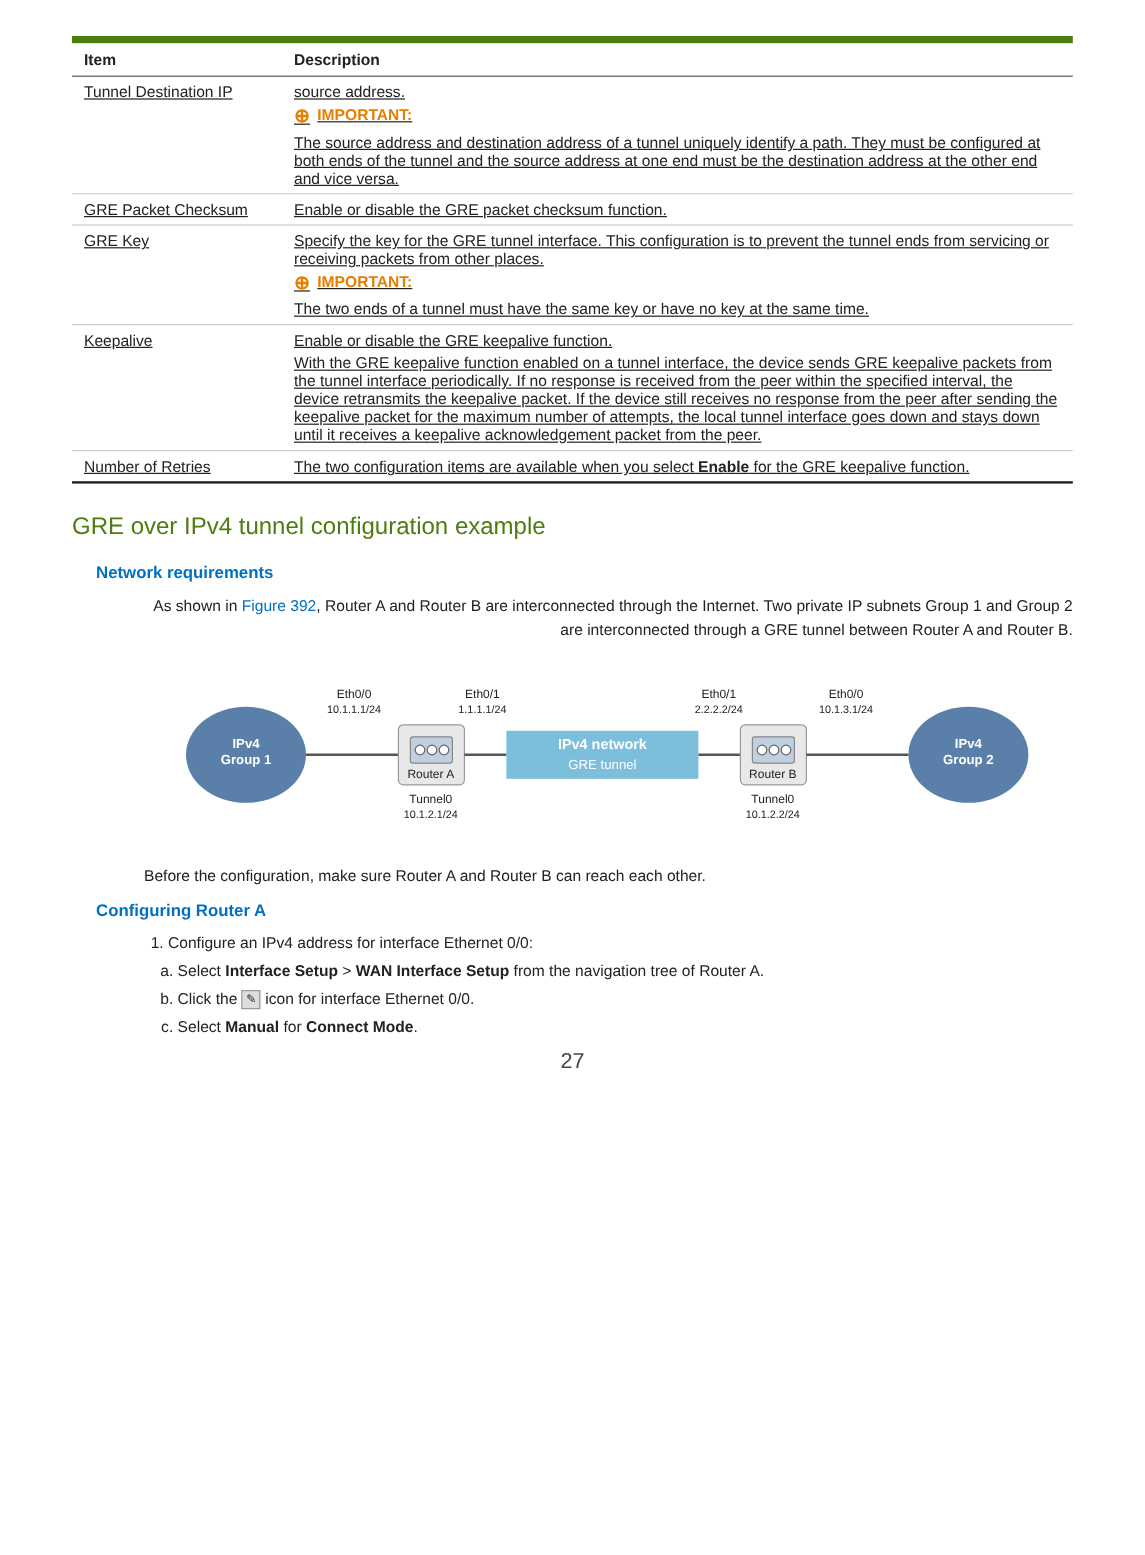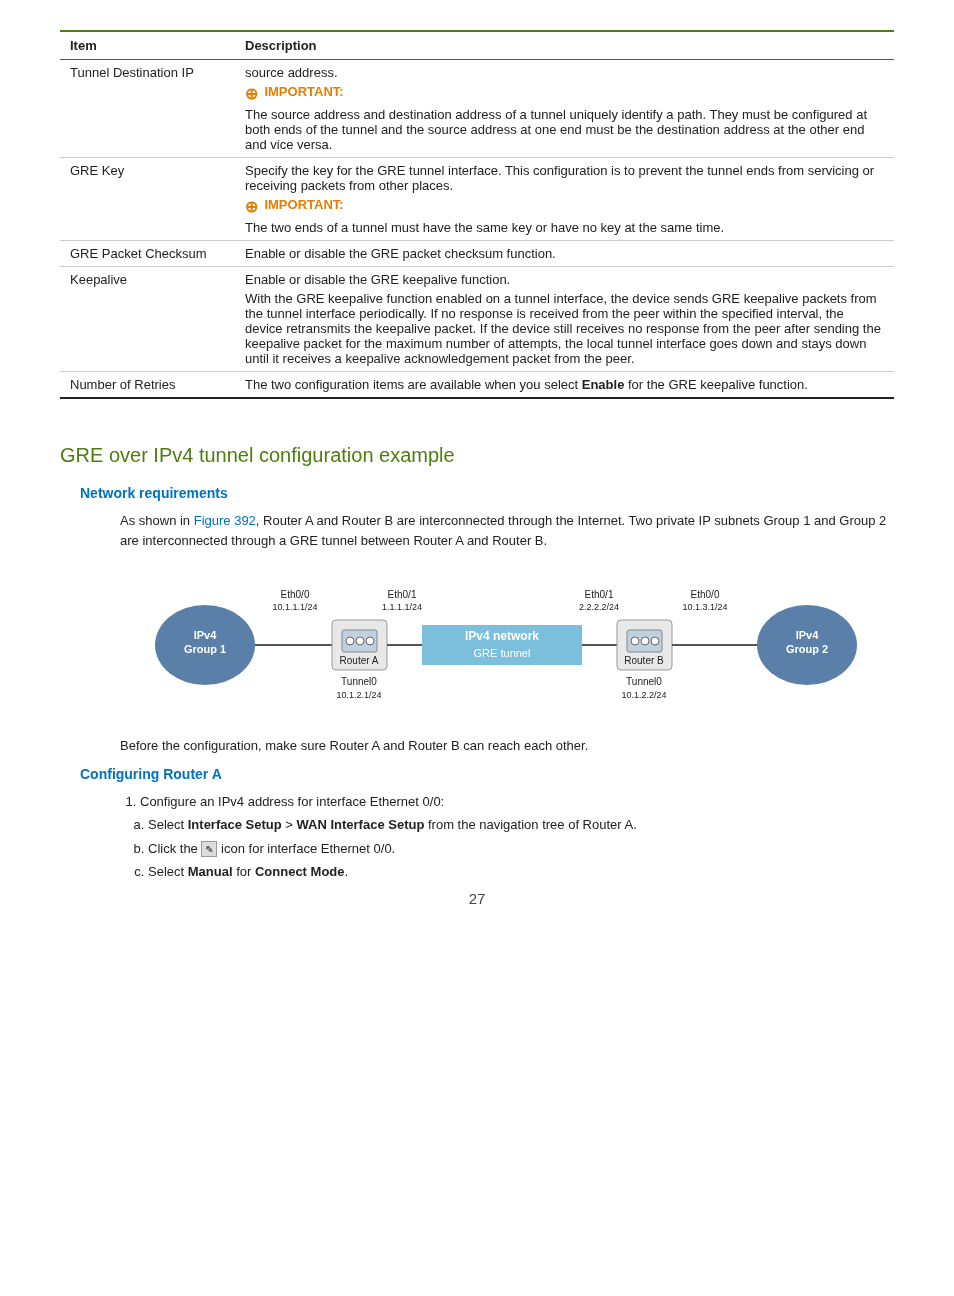--- a/index.html
+++ b/index.html
@@ -10,35 +10,36 @@
       background: #fff;
       width: 954px;
       min-height: 1296px;
       padding: 30px 60px 40px 60px;
     }
 
     
     .main-table {
       width: 100%;
       border-collapse: collapse;
-      margin-bottom: 44px;
-      border-top: 2px solid #4d7c0f;
+      margin-bottom: 24px;
+      border-top: 6px solid #4d7c0f;
       border-bottom: 2px solid #222;
     }
     .main-table th {
       text-align: left;
       font-weight: bold;
       padding: 6px 10px;
       border-bottom: 1px solid #555;
       font-size: 13px;
     }
     .main-table td {
       padding: 5px 10px;
       vertical-align: top;
       font-size: 13px;
+      text-decoration: underline;
     }
     .main-table tr {
       border-bottom: 1px solid #ccc;
     }
     .main-table tr:last-child {
       border-bottom: none;
     }
     .col-item { width: 175px; }
     .col-desc { width: auto; }
 
@@ -114,21 +115,21 @@
       margin-left: 8px;
       margin-top: 4px;
     }
     .sub-steps li {
       margin-bottom: 4px;
       line-height: 1.5;
     }
 
     .page-number {
       text-align: center;
-      font-size: 15px;
+      font-size: 18px;
       color: #444;
     }
 
     
     .diagram-svg {
       font-family: Arial, sans-serif;
     }
   </style>
 </head>
 <body>
@@ -152,39 +153,39 @@
         <div>source address.</div>
         <div class="important-block">
           <span class="important-icon">⊕</span>
           <span class="important-label">IMPORTANT:</span>
         </div>
         <div>The source address and destination address of a tunnel uniquely identify a path. They must be configured at both ends of the tunnel and the source address at one end must be the destination address at the other end and vice versa.</div>
       </td>
     </tr>
 
     <tr>
+      <td>GRE Packet Checksum</td>
+      <td>
+        <div>Enable or disable the GRE packet checksum function.</div>
+      </td>
+    </tr>
+
+    <tr>
       <td>GRE Key</td>
       <td>
         <div>Specify the key for the GRE tunnel interface. This configuration is to prevent the tunnel ends from servicing or receiving packets from other places.</div>
         <div class="important-block">
           <span class="important-icon">⊕</span>
           <span class="important-label">IMPORTANT:</span>
         </div>
         <div>The two ends of a tunnel must have the same key or have no key at the same time.</div>
       </td>
     </tr>
 
     <tr>
-      <td>GRE Packet Checksum</td>
-      <td>
-        <div>Enable or disable the GRE packet checksum function.</div>
-      </td>
-    </tr>
-
-    <tr>
       <td>Keepalive</td>
       <td>
         <div>Enable or disable the GRE keepalive function.</div>
         <div style="margin-top:4px;">With the GRE keepalive function enabled on a tunnel interface, the device sends GRE keepalive packets from the tunnel interface periodically. If no response is received from the peer within the specified interval, the device retransmits the keepalive packet. If the device still receives no response from the peer after sending the keepalive packet for the maximum number of attempts, the local tunnel interface goes down and stays down until it receives a keepalive acknowledgement packet from the peer.</div>
       </td>
     </tr>
 
 
     <tr>
       <td>Number of Retries</td>
@@ -192,21 +193,21 @@
         <div>The two configuration items are available when you select <strong>Enable</strong> for the GRE keepalive function.</div>
       </td>
     </tr>
   </tbody>
 </table>
 
 <h1 class="section-title">GRE over IPv4 tunnel configuration example</h1>
 
 <div class="subsection-title">Network requirements</div>
 
-<p class="body-text" style="margin-left:60px;">
+<p class="body-text" style="margin-left:60px;text-align:right;">
   <span>As shown in </span><a class="link">Figure 392</a><span>, Router A and Router B are interconnected through the Internet. Two private IP subnets Group 1 and Group 2 are interconnected through a GRE tunnel between Router A and Router B.</span>
 </p>
 
 <div style="margin-left:60px;">
 
   <div class="diagram-container">
     <svg class="diagram-svg" width="720" height="160" viewBox="0 0 720 160">
 
       <ellipse cx="58" cy="85" rx="50" ry="40" fill="#5a7fa8"></ellipse>
       <text x="58" y="79" text-anchor="middle" fill="white" font-size="11" font-weight="bold">IPv4</text>

